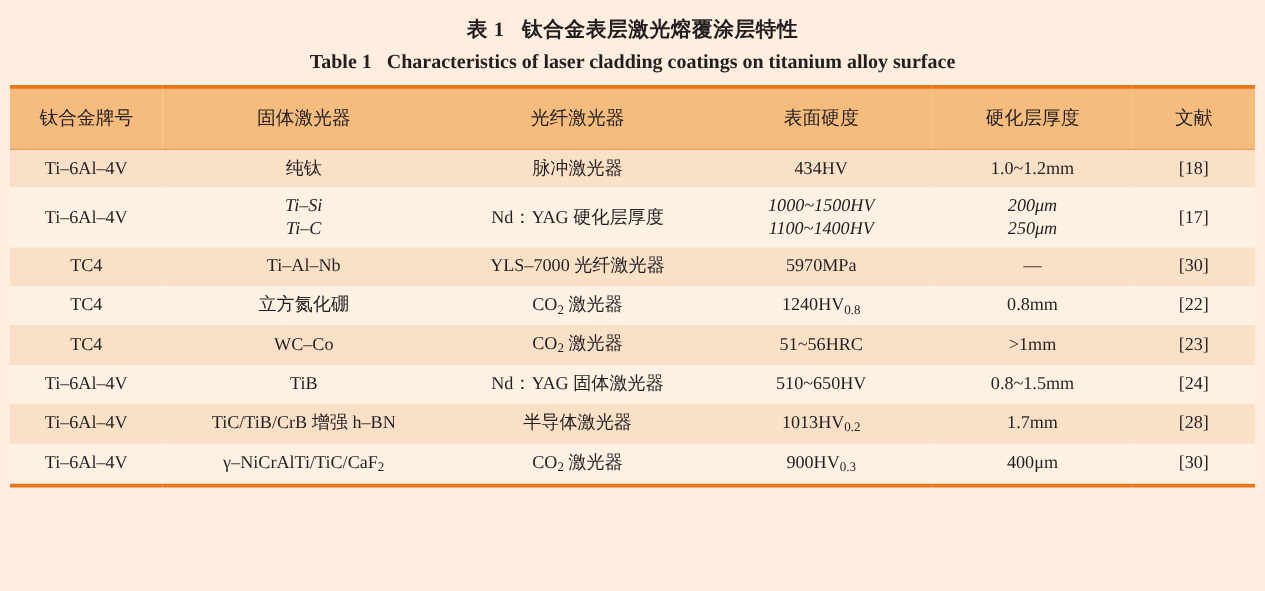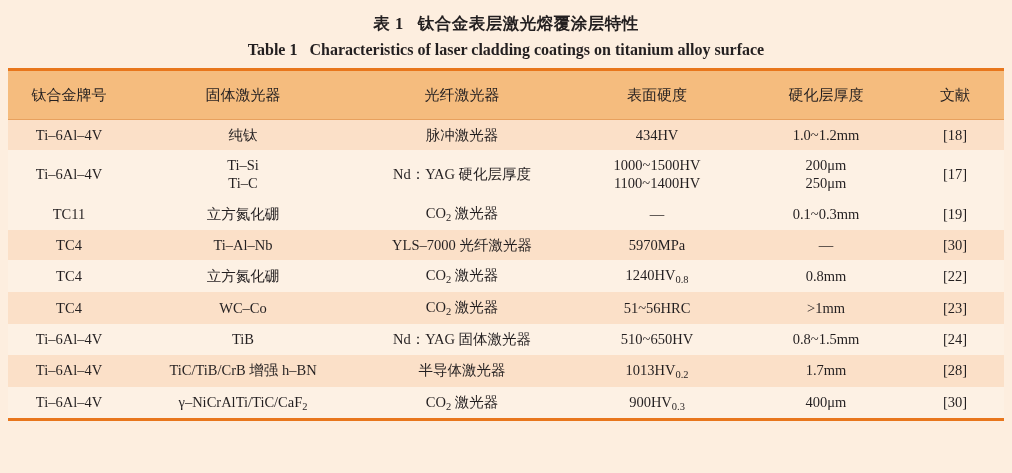--- a/index.html
+++ b/index.html
@@ -70,20 +70,21 @@
     background: #fbe0c8;
   }
   table.data tbody tr.even td {
     background: #fdf1e4;
   }
   table.data tbody tr:last-child td {
     border-bottom: 3px solid #e8761c;
   }
   .two-line span {
     display: block;
+    font-style: italic;
   }
   sub {
     font-size: 0.72em;
     vertical-align: -0.28em;
   }
   .col1 { width: 122px; }
   .col2 { width: 226px; }
   .col3 { width: 212px; }
   .col4 { width: 178px; }
   .col5 { width: 160px; }
@@ -144,28 +145,20 @@
           <span>1100~1400HV</span>
         </td>
         <td class="two-line">
           <span>200μm</span>
           <span>250μm</span>
         </td>
         <td>[17]</td>
       </tr>
 
 
-      <tr class="even">
-        <td>TC11</td>
-        <td>立方氮化硼</td>
-        <td>CO<sub>2</sub> 激光器</td>
-        <td>—</td>
-        <td>0.1~0.3mm</td>
-        <td>[19]</td>
-      </tr>
 
       <tr class="odd">
         <td>TC4</td>
         <td>Ti–Al–Nb</td>
         <td>YLS–7000 光纤激光器</td>
         <td>5970MPa</td>
         <td>—</td>
         <td>[30]</td>
       </tr>
 

